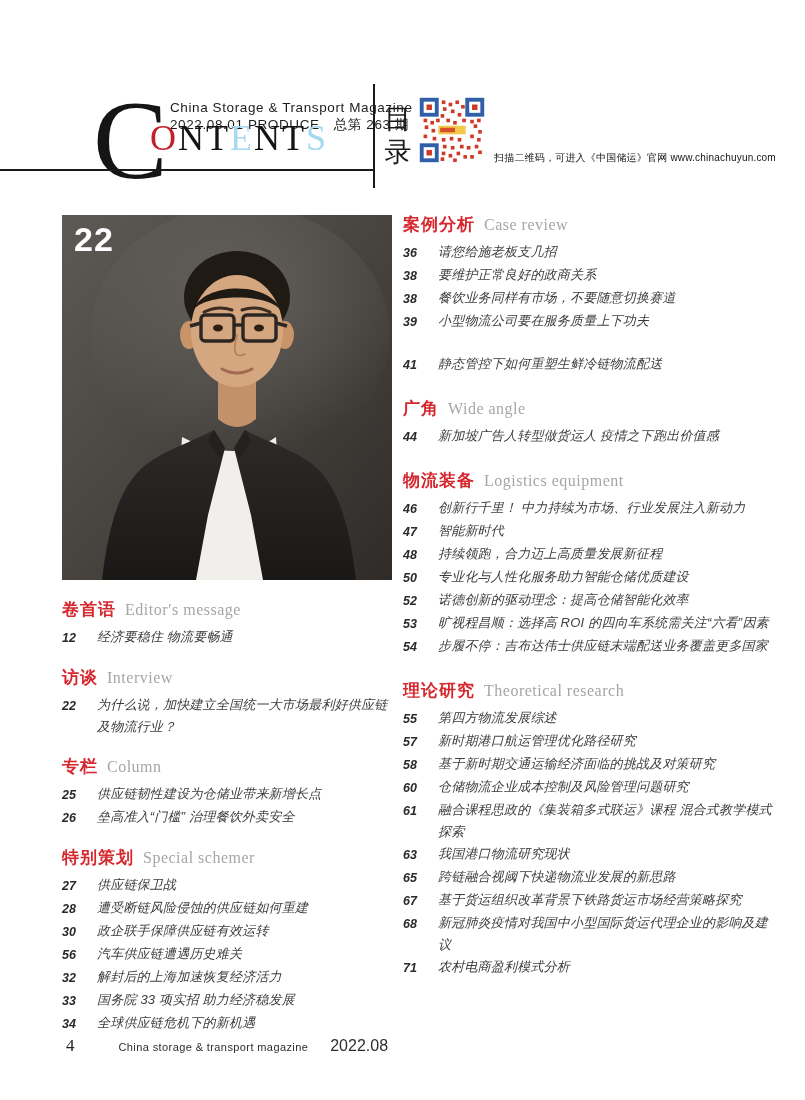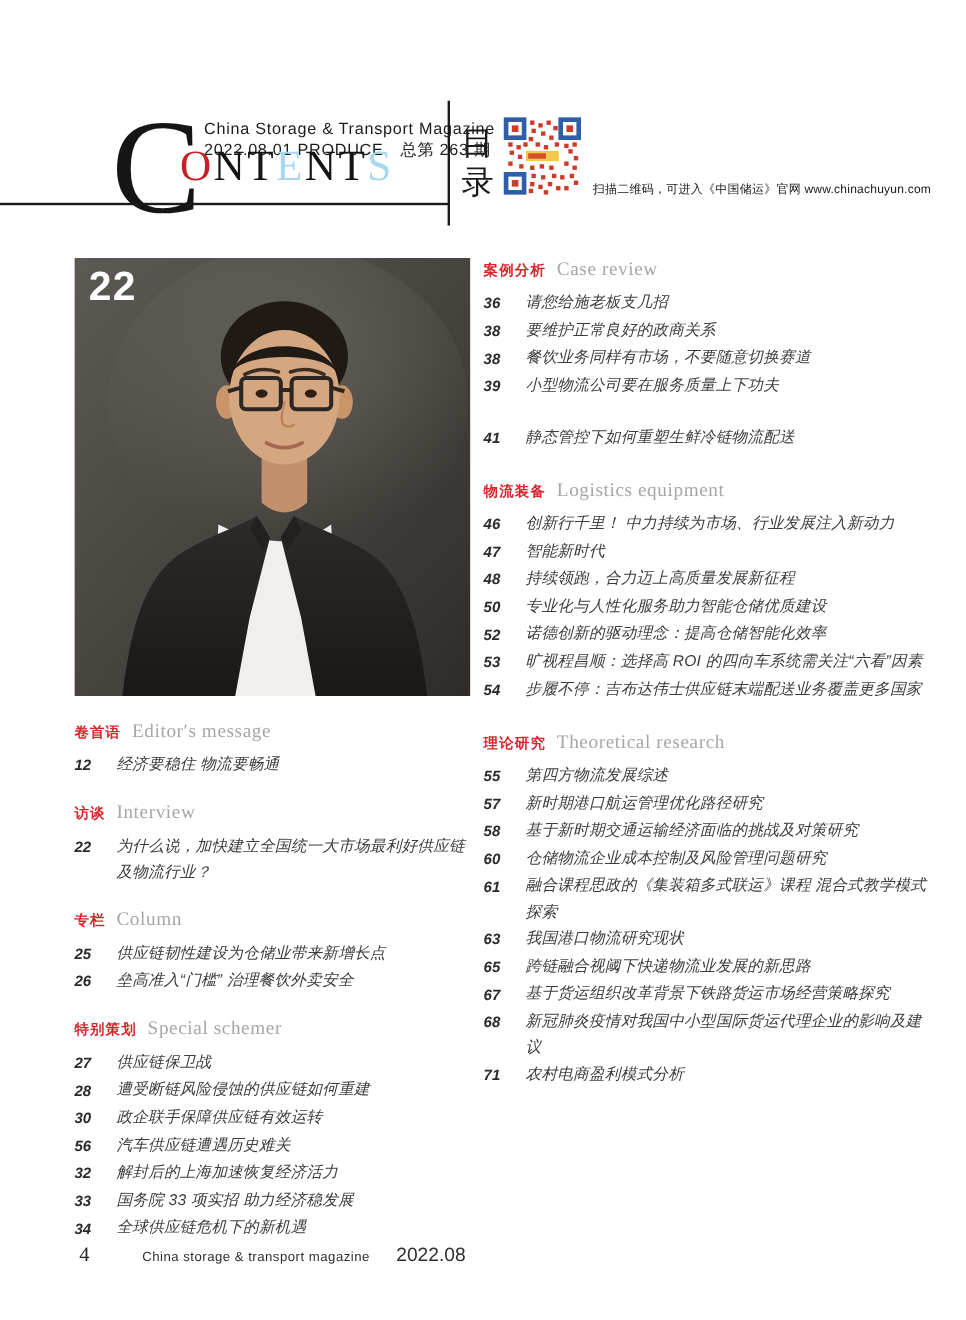--- a/index.html
+++ b/index.html
@@ -39,21 +39,21 @@
     position:absolute;left:74px;top:222px;color:#ffffff;font-size:34px;
     font-weight:700;letter-spacing:1px;line-height:1;
   }
   
   .col{position:absolute;}
   .col-left{left:62px;top:597px;width:332px;}
   .col-right{left:403px;top:212px;width:376px;}
   .toc-section{margin:0 0 16px 0;}
   .col-right .toc-section{margin-bottom:20px;}
   .sec-head{margin:0 0 6px 0;line-height:20px;white-space:nowrap;}
-  .sec-head .cn{font-size:12px;font-weight:700;color:#d5272e;letter-spacing:1px;}
+  .sec-head .cn{font-size:17px;font-weight:700;color:#d5272e;letter-spacing:1px;}
   .sec-head .en{
     font-family:"Liberation Serif", serif;font-size:16px;color:#a6a6a6;
     margin-left:9px;font-weight:400;letter-spacing:.5px;text-align:right;
   }
   ul.items{list-style:none;margin:0;padding:0;}
   ul.items li{display:flex;line-height:22px;font-size:13px;color:#3c3c3c;font-style:italic;}
   .num{flex:none;width:35px;font-weight:700;font-size:12.5px;color:#2a2a2a;padding-top:1px;}
   .title{flex:1;letter-spacing:.2px;}
   
   .footer{position:absolute;left:66px;top:1036px;display:flex;align-items:baseline;}
@@ -282,20 +282,29 @@
     </section>
     <section class="toc-section">
       <ul class="items">
         <li>
           <span class="num">41</span>
           <span class="title">静态管控下如何重塑生鲜冷链物流配送</span>
         </li>
       </ul>
     </section>
     <section class="toc-section">
+      <h2 class="sec-head"><span class="cn">广角</span><span class="en">Wide angle</span></h2>
+      <ul class="items">
+        <li>
+          <span class="num">44</span>
+          <span class="title">新加坡广告人转型做货运人 疫情之下跑出价值感</span>
+        </li>
+      </ul>
+    </section>
+    <section class="toc-section">
       <h2 class="sec-head"><span class="cn">物流装备</span><span class="en">Logistics equipment</span></h2>
       <ul class="items">
         <li>
           <span class="num">46</span>
           <span class="title">创新行千里！ 中力持续为市场、行业发展注入新动力</span>
         </li>
         <li>
           <span class="num">47</span>
           <span class="title">智能新时代</span>
         </li>

